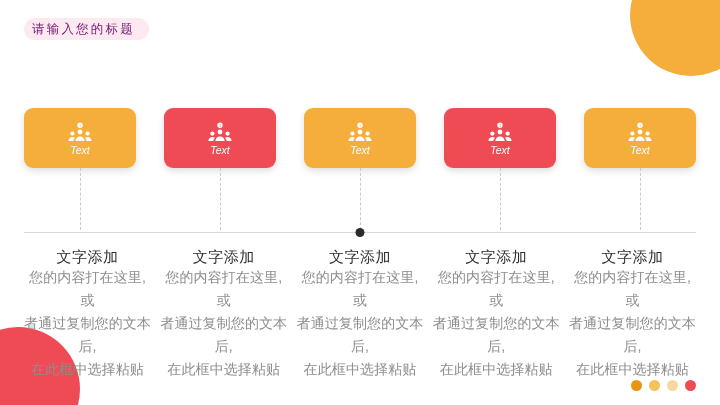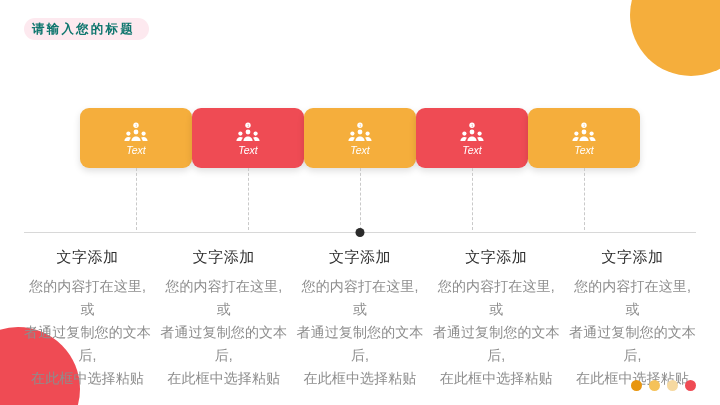--- a/index.html
+++ b/index.html
@@ -54,22 +54,22 @@
   .title-pill {
     background: #fde9ef;
     border-radius: 11px;
     height: 22px;
     display: flex;
     align-items: center;
     padding: 0 14px 0 8px;
   }
   .title-text {
     font-size: 12.5px;
-    font-weight: bold;
-    color: #0f766e;
+    font-weight: normal;
+    color: #701a75;
     letter-spacing: 2.2px;
     line-height: 1;
     white-space: nowrap;
   }
 
   
   .axis-line {
     position: absolute;
     left: 24px;
     right: 24px;
@@ -87,21 +87,21 @@
     transform: translateX(-50%);
   }
 
   
   .columns {
     position: absolute;
     left: 24px;
     right: 24px;
     top: 108px;
     display: flex;
-    justify-content: center;
+    justify-content: space-between;
   }
   .col {
     width: 112px;
     display: flex;
     flex-direction: column;
     align-items: center;
   }
   .card {
     width: 112px;
     height: 60px;
@@ -140,21 +140,20 @@
     justify-content: space-between;
   }
   .text-col {
     width: 127px;
     text-align: center;
   }
   .heading {
     font-size: 15px;
     color: #2f2f2f;
     line-height: 1.2;
-    margin-bottom: 9px;
     letter-spacing: 0.5px;
   }
   .body-line {
     font-size: 14px;
     color: #8d8d8d;
     line-height: 1.65;
     letter-spacing: 0.1px;
   }
 
   

